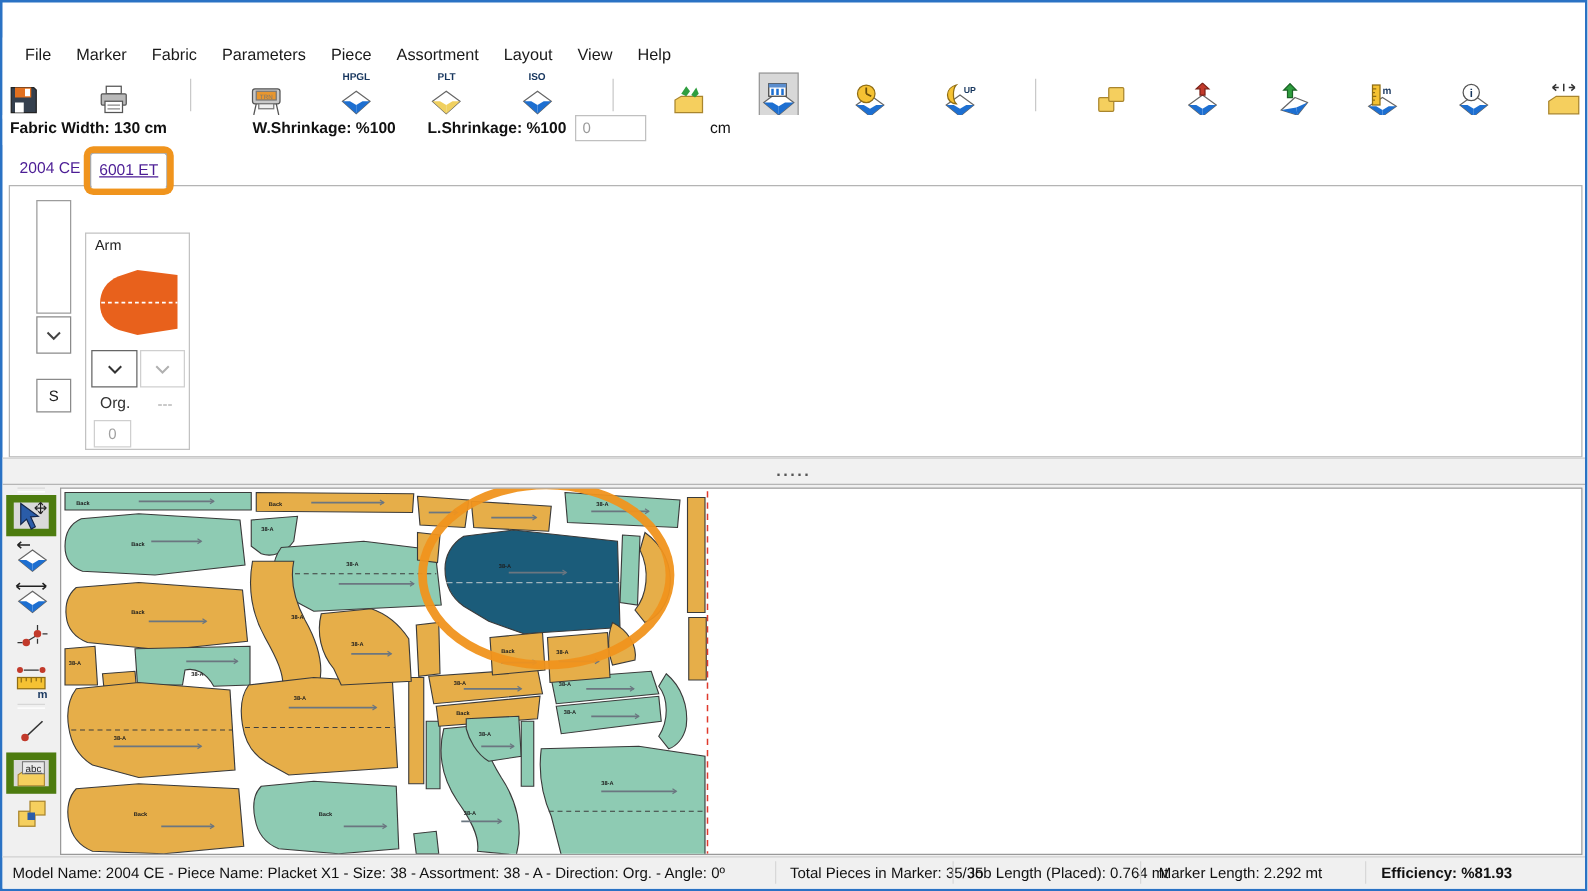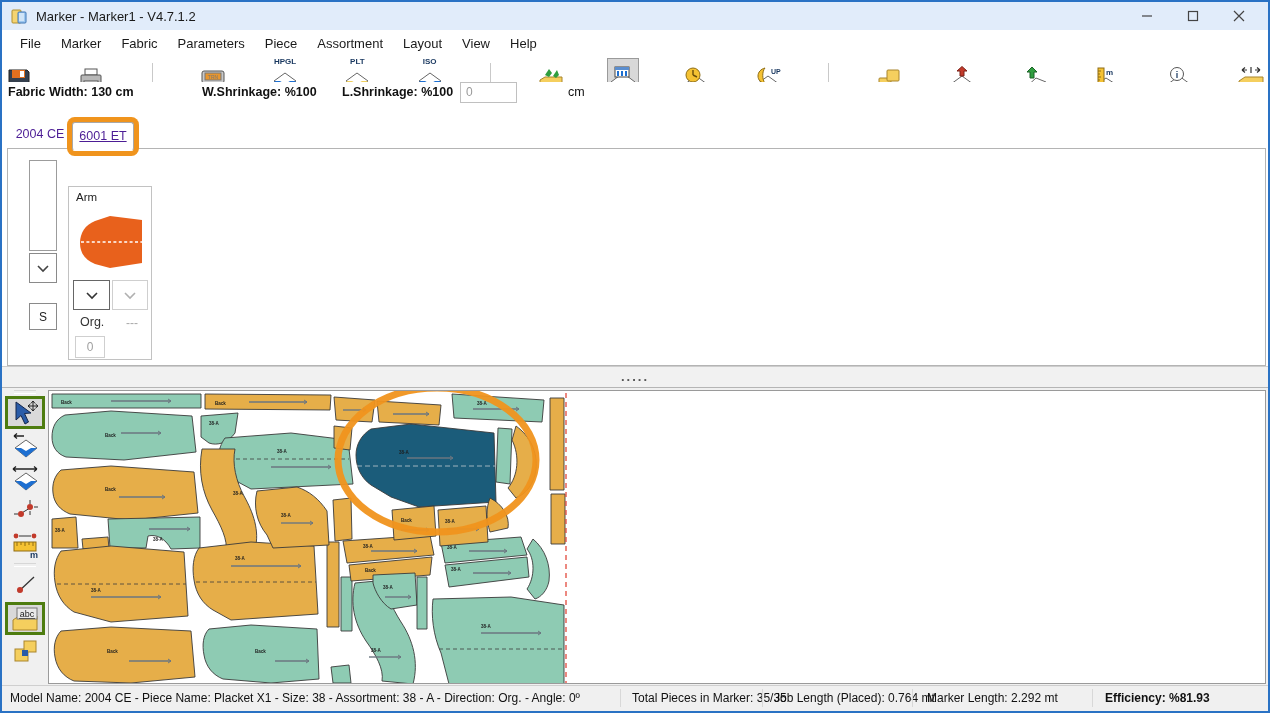--- a/index.html
+++ b/index.html
@@ -15,21 +15,21 @@
   .menubar{position:absolute;left:0;top:28px;right:0;height:27px;background:#fff;display:flex;align-items:center;padding-left:8px;}
   .menuitem{font-size:13px;color:#1a1a1a;padding:4px 10px;}
   
   .toolbar{position:absolute;left:0;top:55px;right:0;height:38px;background:#fff;display:flex;align-items:center;justify-content:space-between;}
   .ic{position:relative;width:32px;height:36px;display:flex;align-items:flex-end;justify-content:center;margin:0 1px;}
   .ic svg{display:block;}
   .ic .iclbl{position:absolute;top:0px;left:0;right:0;text-align:center;font-size:8px;font-weight:bold;color:#17365e;line-height:8px;}
   .ic.active{background:#d8d8d8;border:1px solid #9a9a9a;box-sizing:border-box;}
   .tsep{width:1px;height:26px;background:#c9c9c9;margin:0 5px;}
   
-  .paramsrow{position:absolute;left:0;top:80px;right:0;height:24px;background:#fff;font-size:12.5px;color:#111;}
+  .paramsrow{position:absolute;left:0;top:90px;right:0;height:24px;background:#fff;font-size:12.5px;color:#111;}
   .paramsrow .plabel{position:absolute;top:3px;font-weight:bold;}
   .paramsrow .plain{position:absolute;top:3px;font-weight:normal;padding-left:48px;}
   .gapinput{position:absolute;left:458px;top:0px;width:50px;height:19px;border:1px solid #c0c0c0;background:#fff;color:#9a9a9a;font-size:12px;padding-left:5px;line-height:19px;}
   
   .tabstrip{position:absolute;left:0;top:117px;right:0;height:30px;}
   .tab{position:absolute;top:3px;height:24px;line-height:24px;font-size:12.5px;color:#4c1d95;text-align:center;}
   .tab.t0{left:10px;width:56px;}
   .tab.t1{left:70px;width:60px;background:#fff;border:1px solid #a8a8a8;border-bottom:1px solid #fff;height:27px;line-height:26px;z-index:3;}
   .tab.annotated{box-shadow:0 0 0 5px #f0941d;border-radius:3px;text-decoration:underline;}
   
@@ -44,58 +44,33 @@
   .cntinput{position:absolute;width:28px;height:20px;border:1px solid #cfcfcf;color:#a0a0a0;font-size:12px;text-align:center;line-height:20px;background:#fff;}
   .sbtn{position:absolute;border:1px solid #8a8a8a;background:#fff;font-size:12px;color:#222;display:flex;align-items:center;justify-content:center;box-sizing:border-box;}
   
   .splitter{position:absolute;left:0;top:364px;right:0;height:22px;background:#f1f1f1;border-top:1px solid #cdcdcd;border-bottom:1px solid #b5b5b5;box-sizing:border-box;}
   .splitdots{position:absolute;left:0;right:0;top:2px;text-align:center;color:#555;font-size:13px;font-weight:bold;letter-spacing:2px;}
   
   .workspace{position:absolute;left:0;top:386px;right:0;height:298px;background:#f0f0f0;}
   .toolcol{position:absolute;left:0;top:0;width:46px;bottom:0;background:#f0f0f0;}
   .grip{height:2px;border-top:1px solid #d7d7d7;border-bottom:1px solid #fff;width:22px;margin:2px auto 2px auto;}
   .tool{width:40px;height:33px;margin:0 auto;display:flex;align-items:center;justify-content:center;}
-  .tool.active{background:#d9d9d9;border:3px solid #4d7c0f;box-sizing:border-box;}
+  .tool.active{background:#d9d9d9;border:6px solid #4d7c0f;box-sizing:border-box;}
   .canvas{position:absolute;left:46px;top:2px;width:1218px;height:294px;background:#fff;border:1px solid #9a9a9a;box-sizing:border-box;}
   
   .statusbar{position:absolute;left:0;bottom:0;right:0;height:25px;background:#f0f0f0;border-top:1px solid #cfcfcf;font-size:12px;color:#111;}
   .statusbar span{position:absolute;top:5px;white-space:nowrap;}
   .ssep{position:absolute;top:3px;width:1px;height:18px;background:#d8d8d8;}
   .bold{font-weight:bold;}
 </style>
 </head>
 <body>
 
 <div class="win">
 
-  <div class="titlebar">
-    <svg class="appicon" viewBox="0 0 18 18">
-      <rect x="2" y="3" width="9" height="13" rx="1" fill="#f5d470" stroke="#b08f2e"></rect>
-      <rect x="8" y="5" width="8" height="11" rx="1" fill="#9ec7ef" stroke="#3f76b4"></rect>
-      <path d="M9,6 L14,6 L14,14 L9,14 Z" fill="#cfe4f7"></path>
-    </svg>
-    <span class="title">Marker - Marker1 - V4.7.1.2</span>
-    <div class="wincontrols">
-      <div class="wbtn">
-          <svg width="12" height="12" viewBox="0 0 12 12">
-            <line x1="1" y1="6" x2="11" y2="6" stroke="#444" stroke-width="1.2"></line>
-          </svg>
-        </div>
-      <div class="wbtn">
-          <svg width="12" height="12" viewBox="0 0 12 12">
-            <rect x="1.5" y="1.5" width="9" height="9" fill="none" stroke="#444" stroke-width="1.2"></rect>
-          </svg>
-        </div>
-      <div class="wbtn">
-          <svg width="12" height="12" viewBox="0 0 12 12">
-            <path d="M1,1 L11,11 M11,1 L1,11" stroke="#444" stroke-width="1.2"></path>
-          </svg>
-        </div>
-    </div>
-  </div>
 
   <div class="menubar">
       <span class="menuitem">File</span>
       <span class="menuitem">Marker</span>
       <span class="menuitem">Fabric</span>
       <span class="menuitem">Parameters</span>
       <span class="menuitem">Piece</span>
       <span class="menuitem">Assortment</span>
       <span class="menuitem">Layout</span>
       <span class="menuitem">View</span>

